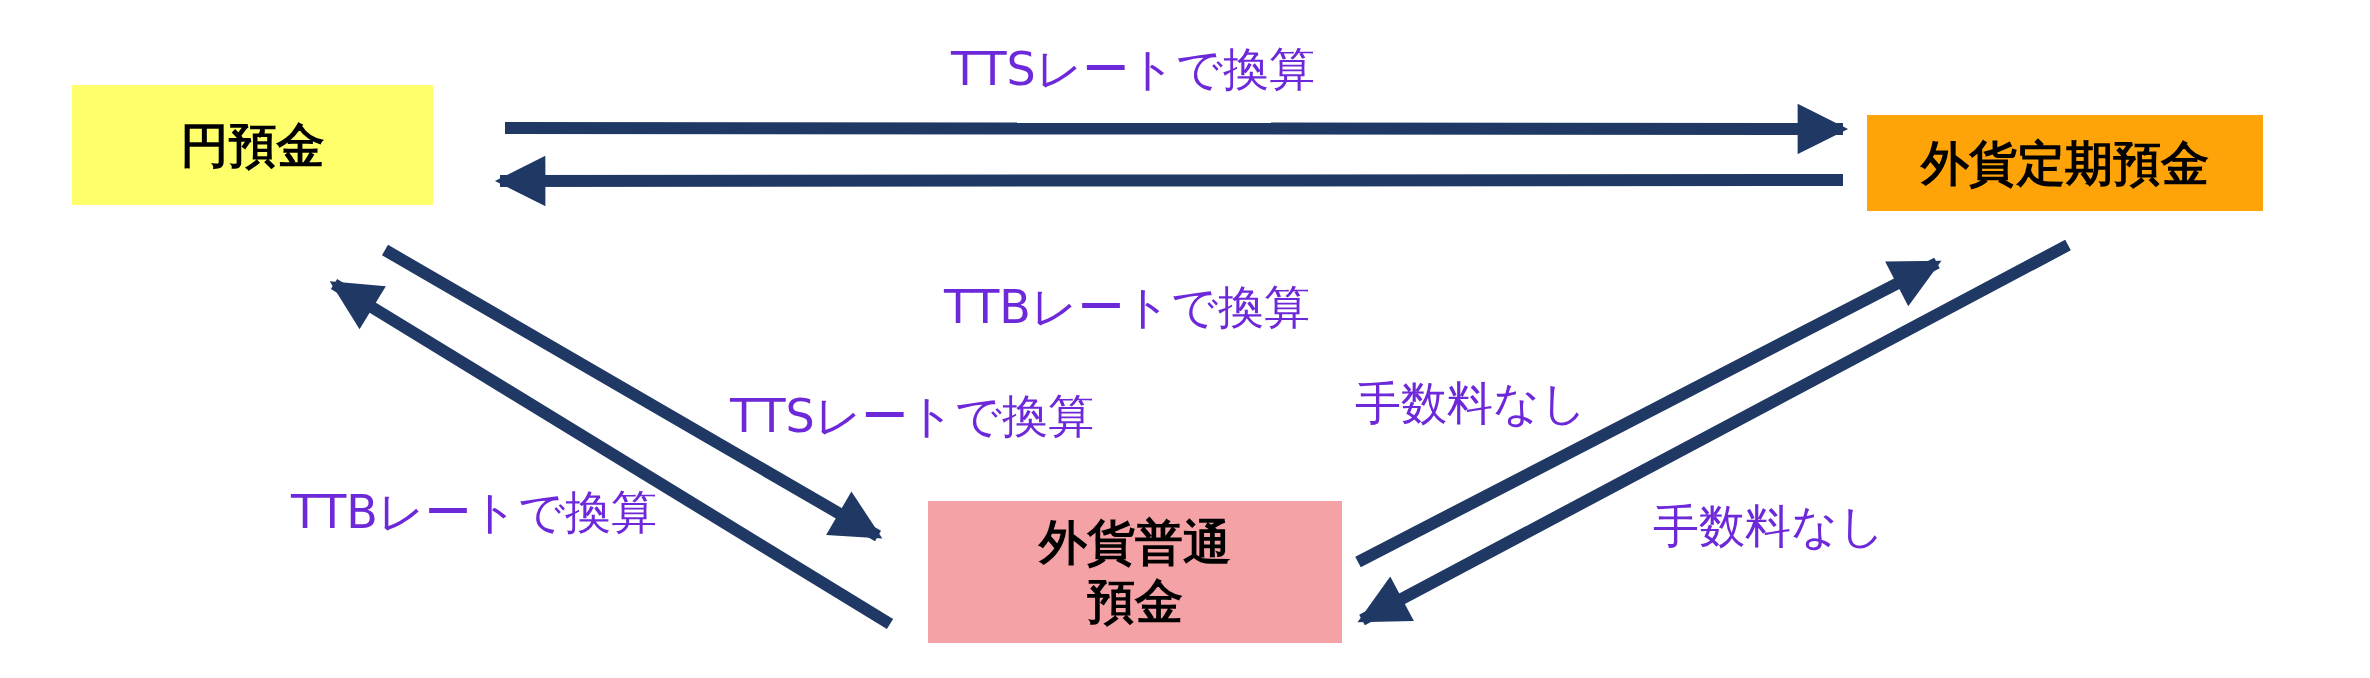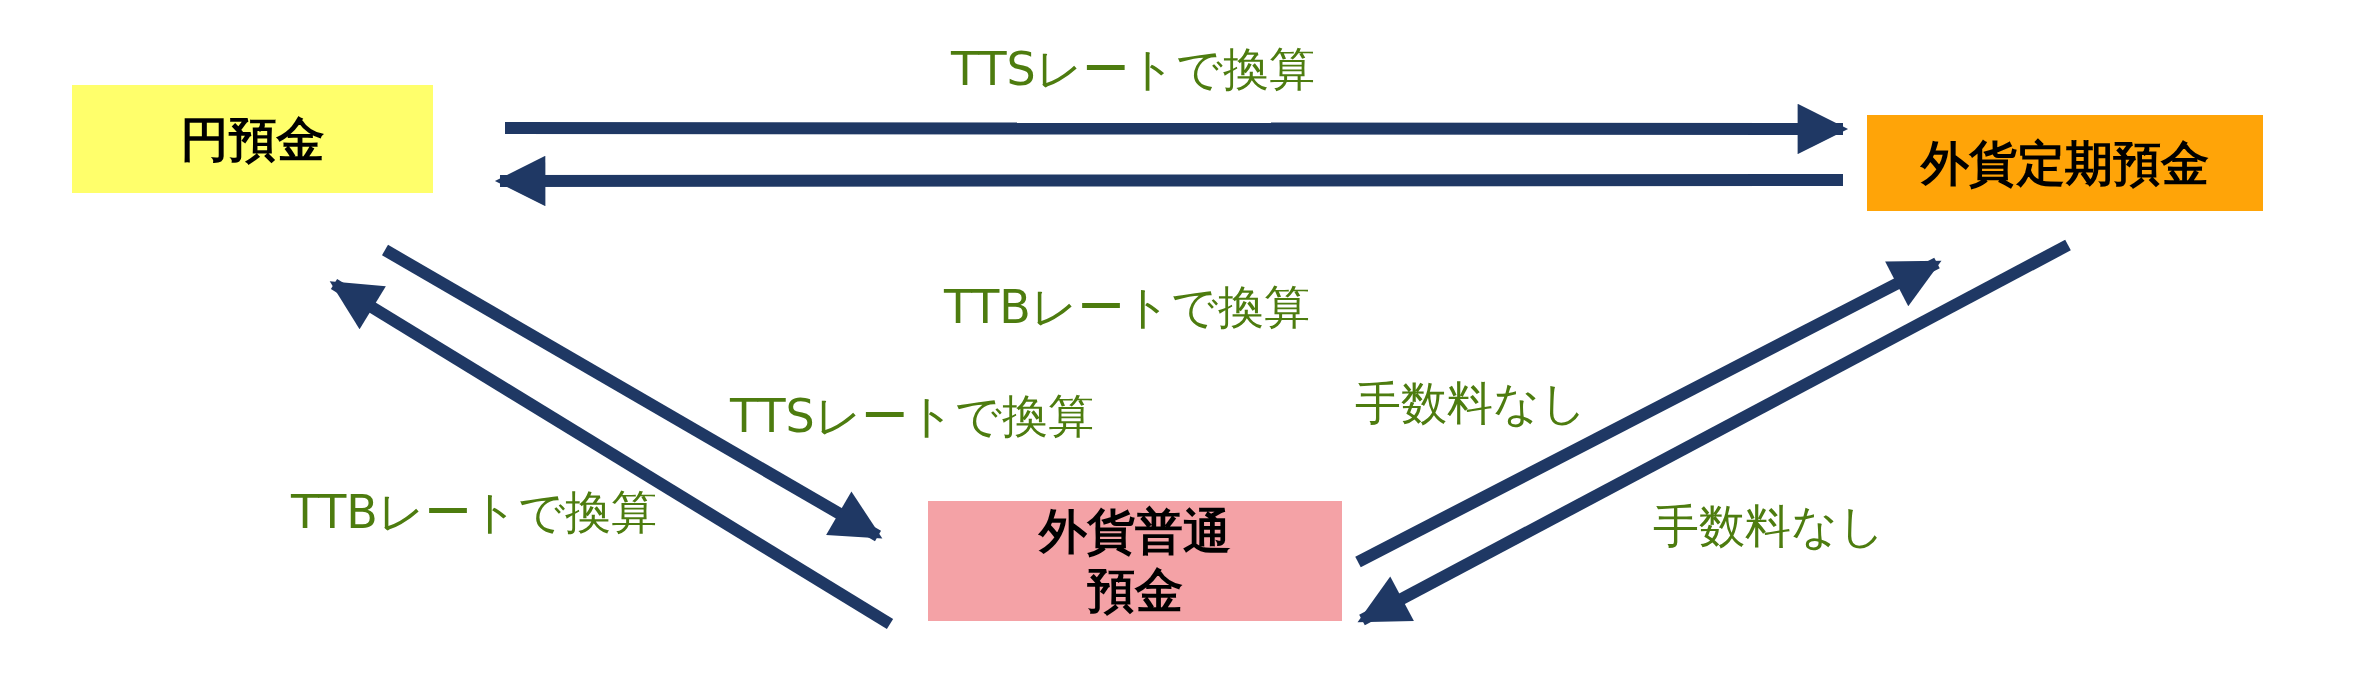--- a/index.html
+++ b/index.html
@@ -25,31 +25,31 @@
     display: flex;
     flex-direction: column;
     align-items: center;
     justify-content: center;
     font-weight: 700;
     font-size: 48px;
     line-height: 1.22;
     text-align: center;
     color: #000;
   }
-  .node-yen      { left: 72px;   top: 85px;  width: 361px; height: 108px; background: var(--yen-bg, #FFFF6B); justify-content: center; }
+  .node-yen      { left: 72px;   top: 85px;  width: 361px; height: 120px; background: var(--yen-bg, #FFFF6B); justify-content: center; }
   .node-time     { left: 1867px; top: 115px; width: 396px; height: 96px;  background: var(--time-bg, #FFA408); }
-  .node-ordinary { left: 928px;  top: 501px; width: 414px; height: 120px; background: var(--ordinary-bg, #F4A2A6); }
+  .node-ordinary { left: 928px;  top: 501px; width: 414px; height: 142px; background: var(--ordinary-bg, #F4A2A6); }
 
   .edge-label {
     position: absolute;
     transform: translate(-50%, -50%);
     white-space: nowrap;
     font-size: 46px;
     font-weight: 500;
-    color: #4d7c0f;
+    color: #6d28d9;
   }
   .lbl-tts-top      { left: 1133px; top: 70px;  }
   .lbl-ttb-top      { left: 1127px; top: 308px; }
   .lbl-tts-left     { left: 912px;  top: 417px; }
   .lbl-ttb-left     { left: 474px;  top: 513px; }
   .lbl-fee-upper    { left: 1471px; top: 404px; }
   .lbl-fee-lower    { left: 1769px; top: 527px; }
 </style>
 </head>
 <body>

